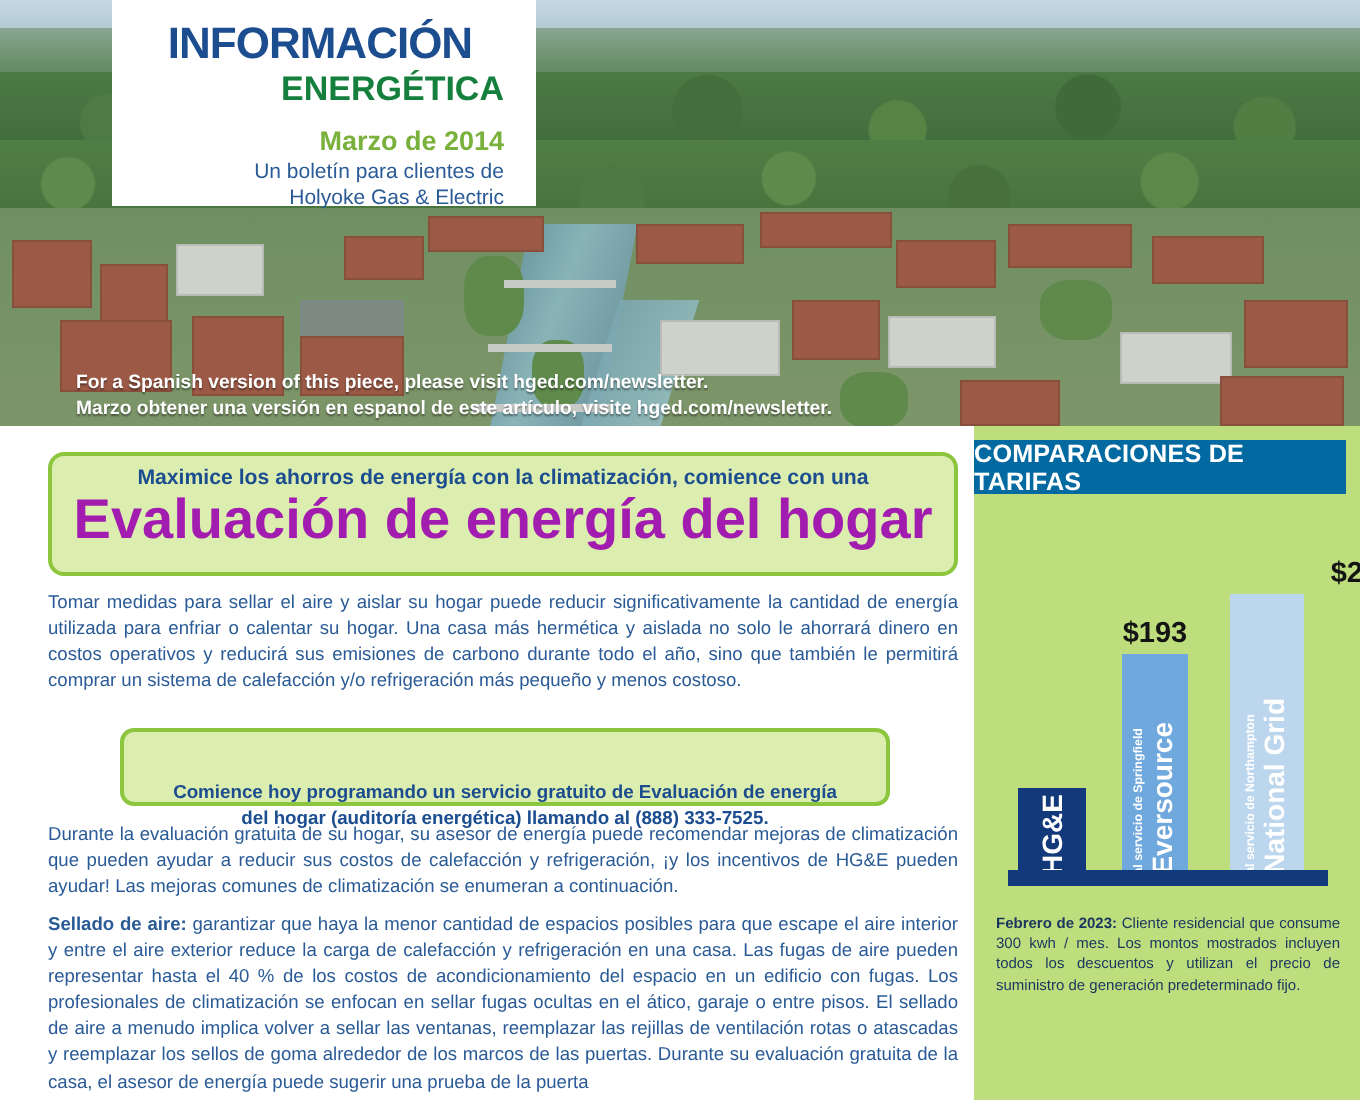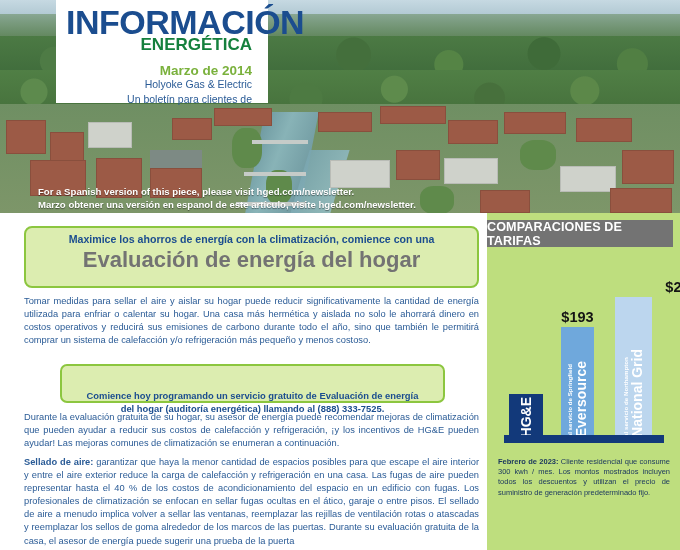--- a/index.html
+++ b/index.html
@@ -58,21 +58,21 @@
   .greenpatch { position:absolute; background:#5f8a4b; border-radius:40%; }
   .bridge { position:absolute; background:#c6cbc8; height:4px; }
 
   
   .title-panel {
     position:absolute; left:56px; top:0; width:212px; height:103px;
     background:#ffffff; text-align:right;
     padding: 9px 14px 0 10px;
   }
   .t-info {
-    font-size:34px; font-weight:bold; color:#1b4d8f; letter-spacing:-0.5px;
+    font-size:22px; font-weight:bold; color:#1b4d8f; letter-spacing:-0.5px;
     line-height:26px; text-align:center;
   }
   .t-energ {
     font-size:17px; font-weight:bold; color:#15803d; letter-spacing:0px;
     line-height:19px; text-align:right; padding-right:2px;
   }
   .t-date {
     font-size:13.5px; font-weight:bold; color:#7ab13c; margin-top:9px;
     text-align:right; padding-right:2px;
   }
@@ -91,21 +91,21 @@
 
   
   .left-col { position:absolute; left:0; top:213px; width:487px; height:247px; background:#fff; }
 
   .headline-box {
     position:absolute; left:24px; top:13px; width:455px; height:62px;
     background:#dcedb0; border:2.2px solid #8cc63f; border-radius:8px;
     text-align:center; padding-top:5px;
   }
   .hl-small { font-size:10.6px; font-weight:bold; color:#1b4d8f; line-height:13px; }
-  .hl-big   { font-size:22px; font-weight:bold; color:#737373; line-height:26px; margin-top:1px; }
+  .hl-big   { font-size:28px; font-weight:bold; color:#a21caf; line-height:26px; margin-top:1px; }
 
   .body-txt {
     position:absolute; color:#2a5b96; font-size:9.3px; line-height:13.1px;
     text-align:justify;
   }
   .p1 { left:24px; top:82px; width:455px; }
 
   .callout {
     position:absolute; left:60px; top:151px; width:385px; height:39px;
     background:#dcedb0; border:2px solid #8cc63f; border-radius:7px;
@@ -117,21 +117,21 @@
   .p3 { left:24px; top:243px; width:455px; }
   .p3 b { font-weight:bold; }
 
   
   .sidebar {
     position:absolute; left:487px; top:213px; width:193px; height:337px;
     background:#bede7e;
   }
   .sb-header {
     position:absolute; left:0; top:7px; width:186px; height:27px;
-    background:#737373; color:#fff; font-size:12.6px; font-weight:bold;
+    background:#0369a1; color:#fff; font-size:12.6px; font-weight:bold;
     display:flex; align-items:center; justify-content:center; letter-spacing:.1px;
   }
   .sb-subtitle {
     position:absolute; left:14px; top:44px; width:170px;
     font-size:9.2px; font-weight:bold; color:#1b3d6e; letter-spacing:.2px;
   }
 
   
   .chart {
     position:absolute; left:0; top:62px; width:193px; height:172px;
@@ -216,22 +216,22 @@
     <div class="greenpatch" style="left:420px;top:186px; width:34px;height:28px;"></div>
     <div class="greenpatch" style="left:520px;top:140px; width:36px;height:30px;"></div>
     <div class="bridge" style="left:252px;top:140px; width:56px;"></div>
     <div class="bridge" style="left:244px;top:172px; width:62px;"></div>
     <div class="bridge" style="left:236px;top:202px; width:70px;"></div>
 
     <div class="title-panel">
       <div class="t-info">INFORMACIÓN</div>
       <div class="t-energ">ENERGÉTICA</div>
       <div class="t-date">Marzo de 2014</div>
+      <div class="t-sub">Un boletín para clientes de</div>
       <div class="t-sub" style="margin-top:0;">Holyoke Gas &amp; Electric</div>
-      <div class="t-sub">Un boletín para clientes de</div>
     </div>
 
     <div class="photo-notice">
       <div>For a Spanish version of this piece, please visit hged.com/newsletter.</div>
       <div>Marzo obtener una versión en espanol de este artículo, visite hged.com/newsletter.</div>
     </div>
   </div>
 
   <div class="left-col">
 

